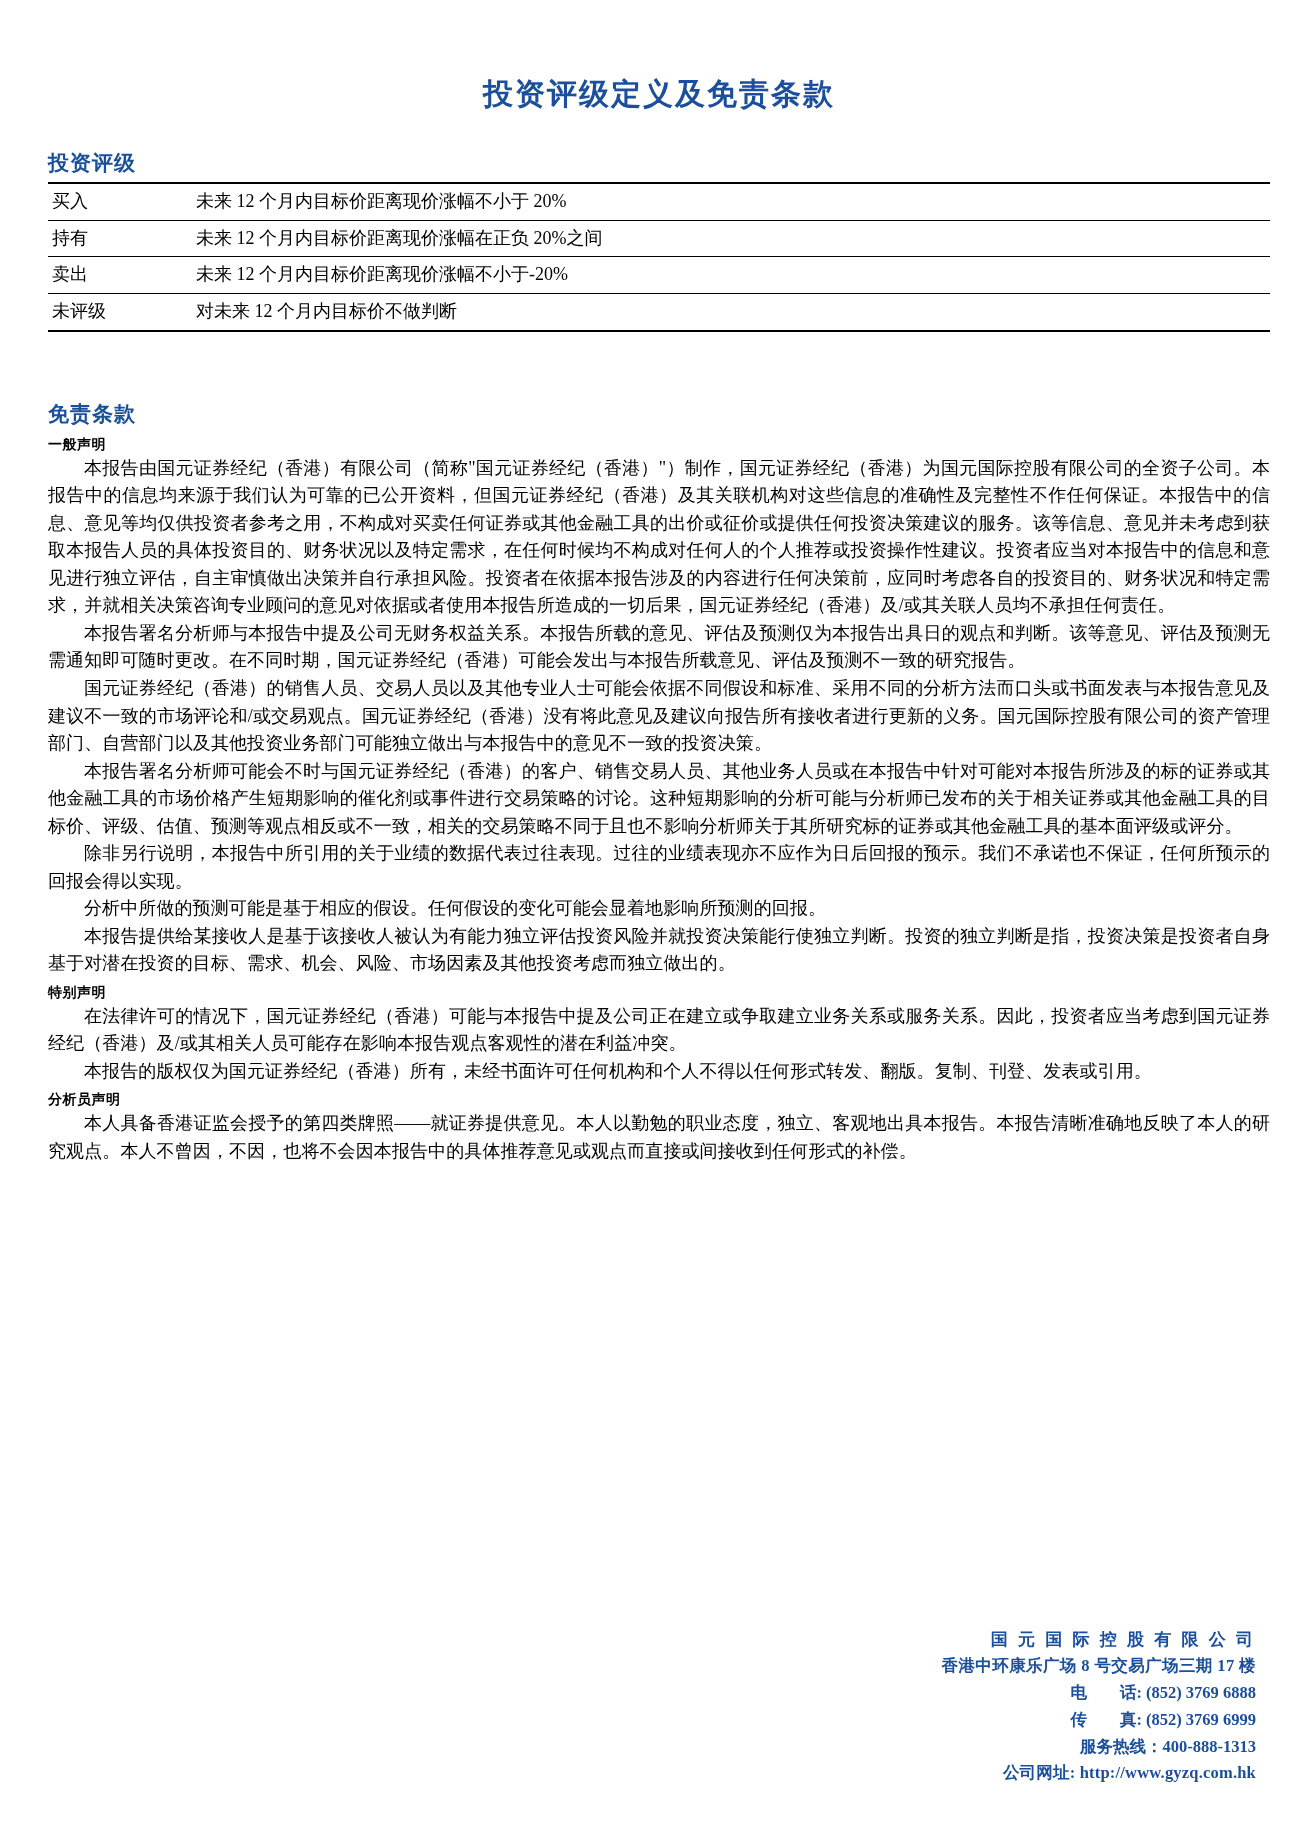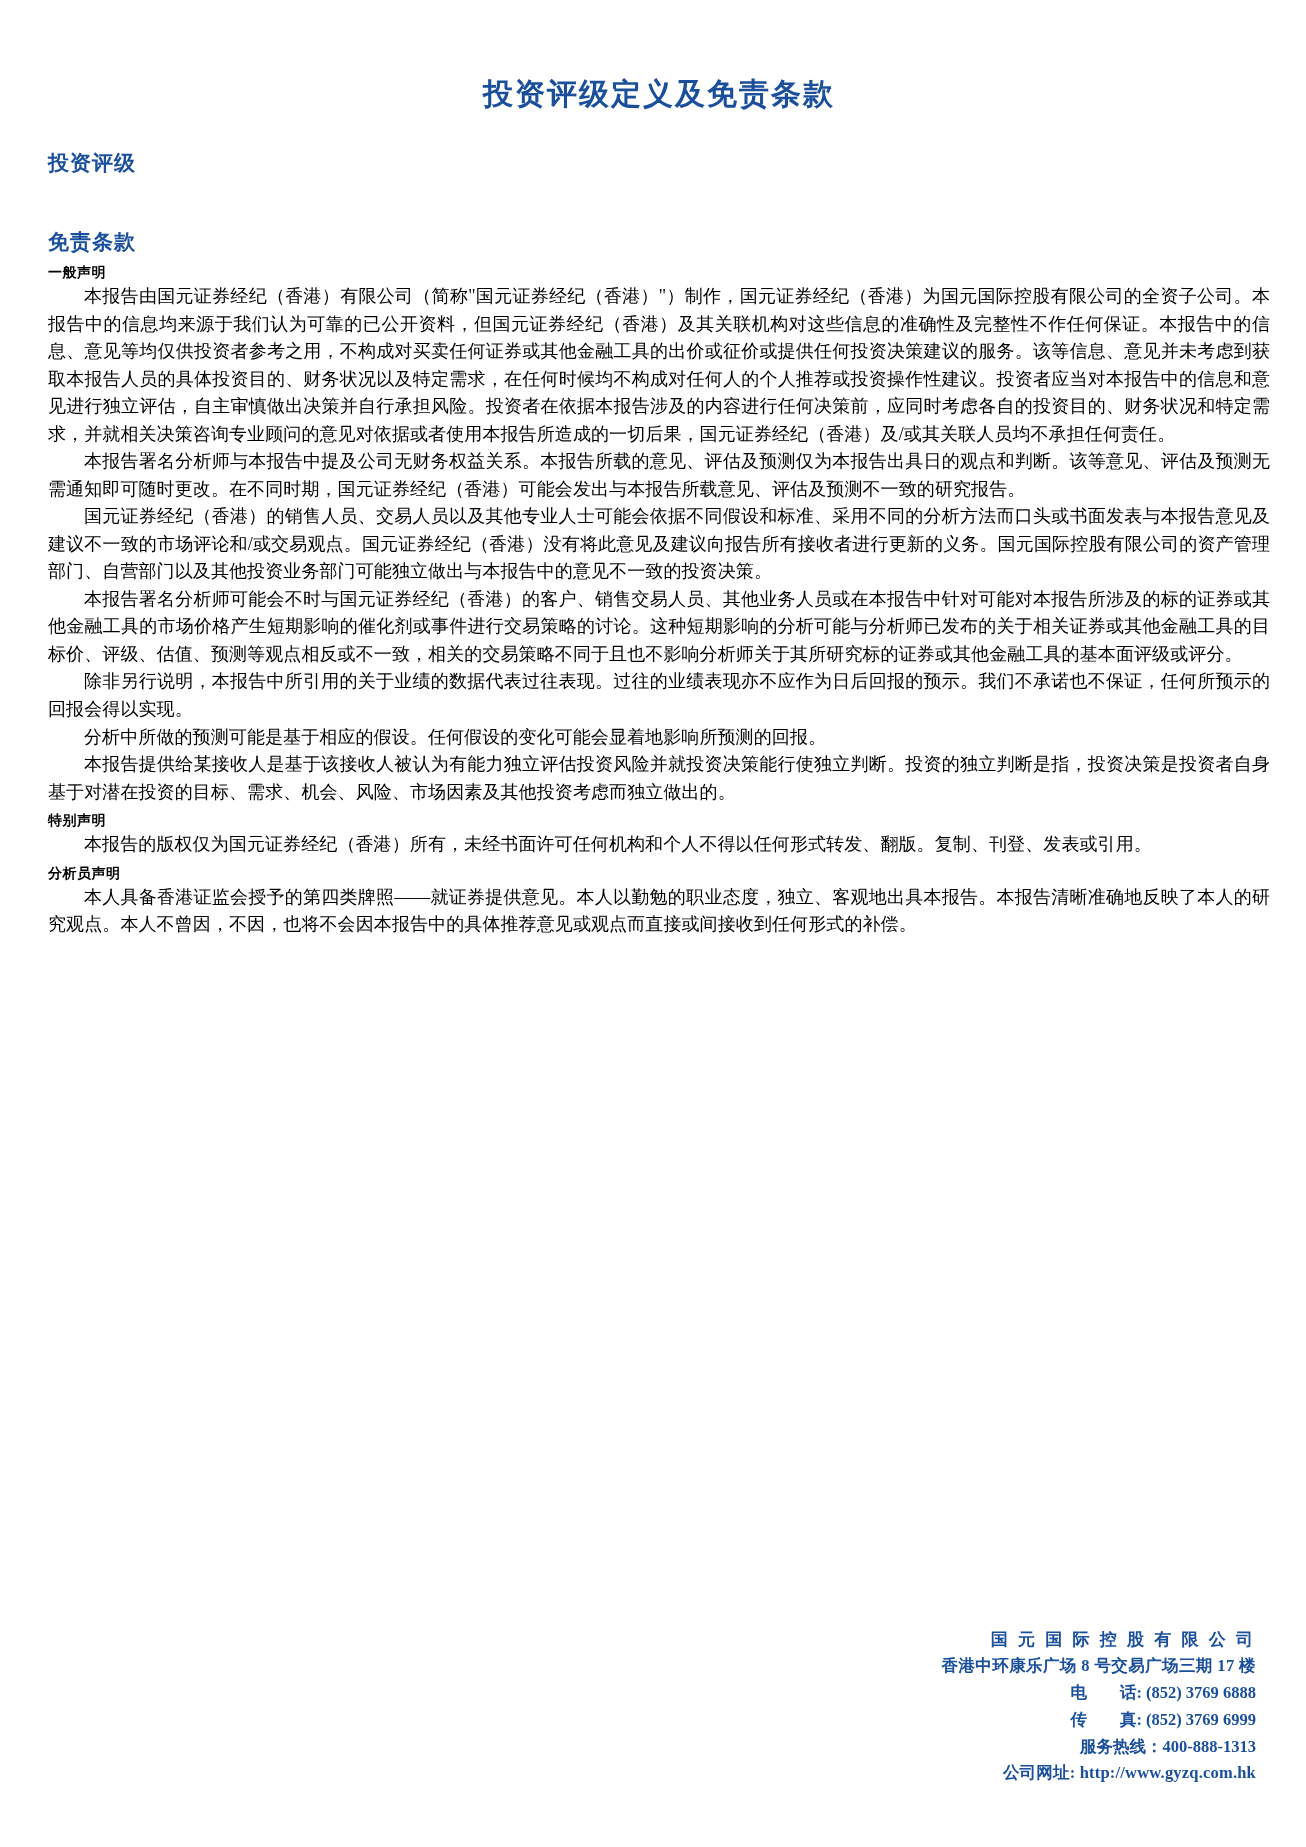--- a/index.html
+++ b/index.html
@@ -35,21 +35,21 @@
   
   .sec-head {
     font-size: 21px;
     font-weight: bold;
     color: #1b4f9c;
     margin: 0 0 3px 0;
     padding: 0 0 2px 0;
     letter-spacing: 1px;
   }
   .sec-head.disc {
-    margin-top: 49px;
+    margin-top: 68px;
   }
   
   .rating-table {
     width: 100%;
     border-collapse: collapse;
     font-size: 18px;
   }
   .rating-table tr.topline td {
     border-top: 2.2px solid #000;
   }
@@ -112,33 +112,54 @@
 </style>
 </head>
 <body>
 
 <div class="page">
 
   <h1 class="doc-title">投资评级定义及免责条款</h1>
 
   <div class="sec-head">投资评级</div>
 
+  <table class="rating-table">
+    <tbody>
+      <tr class="topline">
+        <td class="label">买入</td>
+        <td class="desc">未来 12 个月内目标价距离现价涨幅不小于 20%</td>
+      </tr>
+      <tr>
+        <td class="label">持有</td>
+        <td class="desc">未来 12 个月内目标价距离现价涨幅在正负 20%之间</td>
+      </tr>
+      <tr>
+        <td class="label">卖出</td>
+        <td class="desc">未来 12 个月内目标价距离现价涨幅不小于-20%</td>
+      </tr>
+      <tr>
+        <td class="label">未评级</td>
+        <td class="desc">对未来 12 个月内目标价不做判断</td>
+      </tr>
+    </tbody>
+  </table>
 
   <div class="sec-head disc">免责条款</div>
 
   <div class="sub-head">一般声明</div>
   <p class="body">本报告由国元证券经纪（香港）有限公司（简称"国元证券经纪（香港）"）制作，国元证券经纪（香港）为国元国际控股有限公司的全资子公司。本报告中的信息均来源于我们认为可靠的已公开资料，但国元证券经纪（香港）及其关联机构对这些信息的准确性及完整性不作任何保证。本报告中的信息、意见等均仅供投资者参考之用，不构成对买卖任何证券或其他金融工具的出价或征价或提供任何投资决策建议的服务。该等信息、意见并未考虑到获取本报告人员的具体投资目的、财务状况以及特定需求，在任何时候均不构成对任何人的个人推荐或投资操作性建议。投资者应当对本报告中的信息和意见进行独立评估，自主审慎做出决策并自行承担风险。投资者在依据本报告涉及的内容进行任何决策前，应同时考虑各自的投资目的、财务状况和特定需求，并就相关决策咨询专业顾问的意见对依据或者使用本报告所造成的一切后果，国元证券经纪（香港）及/或其关联人员均不承担任何责任。</p>
   <p class="body">本报告署名分析师与本报告中提及公司无财务权益关系。本报告所载的意见、评估及预测仅为本报告出具日的观点和判断。该等意见、评估及预测无需通知即可随时更改。在不同时期，国元证券经纪（香港）可能会发出与本报告所载意见、评估及预测不一致的研究报告。</p>
   <p class="body">国元证券经纪（香港）的销售人员、交易人员以及其他专业人士可能会依据不同假设和标准、采用不同的分析方法而口头或书面发表与本报告意见及建议不一致的市场评论和/或交易观点。国元证券经纪（香港）没有将此意见及建议向报告所有接收者进行更新的义务。国元国际控股有限公司的资产管理部门、自营部门以及其他投资业务部门可能独立做出与本报告中的意见不一致的投资决策。</p>
   <p class="body">本报告署名分析师可能会不时与国元证券经纪（香港）的客户、销售交易人员、其他业务人员或在本报告中针对可能对本报告所涉及的标的证券或其他金融工具的市场价格产生短期影响的催化剂或事件进行交易策略的讨论。这种短期影响的分析可能与分析师已发布的关于相关证券或其他金融工具的目标价、评级、估值、预测等观点相反或不一致，相关的交易策略不同于且也不影响分析师关于其所研究标的证券或其他金融工具的基本面评级或评分。</p>
   <p class="body">除非另行说明，本报告中所引用的关于业绩的数据代表过往表现。过往的业绩表现亦不应作为日后回报的预示。我们不承诺也不保证，任何所预示的回报会得以实现。</p>
   <p class="body">分析中所做的预测可能是基于相应的假设。任何假设的变化可能会显着地影响所预测的回报。</p>
   <p class="body">本报告提供给某接收人是基于该接收人被认为有能力独立评估投资风险并就投资决策能行使独立判断。投资的独立判断是指，投资决策是投资者自身基于对潜在投资的目标、需求、机会、风险、市场因素及其他投资考虑而独立做出的。</p>
 
   <div class="sub-head">特别声明</div>
+  <p class="body">在法律许可的情况下，国元证券经纪（香港）可能与本报告中提及公司正在建立或争取建立业务关系或服务关系。因此，投资者应当考虑到国元证券经纪（香港）及/或其相关人员可能存在影响本报告观点客观性的潜在利益冲突。</p>
   <p class="body">本报告的版权仅为国元证券经纪（香港）所有，未经书面许可任何机构和个人不得以任何形式转发、翻版。复制、刊登、发表或引用。</p>
 
   <div class="sub-head">分析员声明</div>
   <p class="body">本人具备香港证监会授予的第四类牌照——就证券提供意见。本人以勤勉的职业态度，独立、客观地出具本报告。本报告清晰准确地反映了本人的研究观点。本人不曾因，不因，也将不会因本报告中的具体推荐意见或观点而直接或间接收到任何形式的补偿。</p>
 
   <div class="footer">
     <div class="company">国 元 国 际 控 股 有 限 公 司</div>
     <div class="addr">香港中环康乐广场 8 号交易广场三期 17 楼</div>
     <div class="row">电        话: (852) 3769 6888</div>
     <div class="row">传        真: (852) 3769 6999</div>

